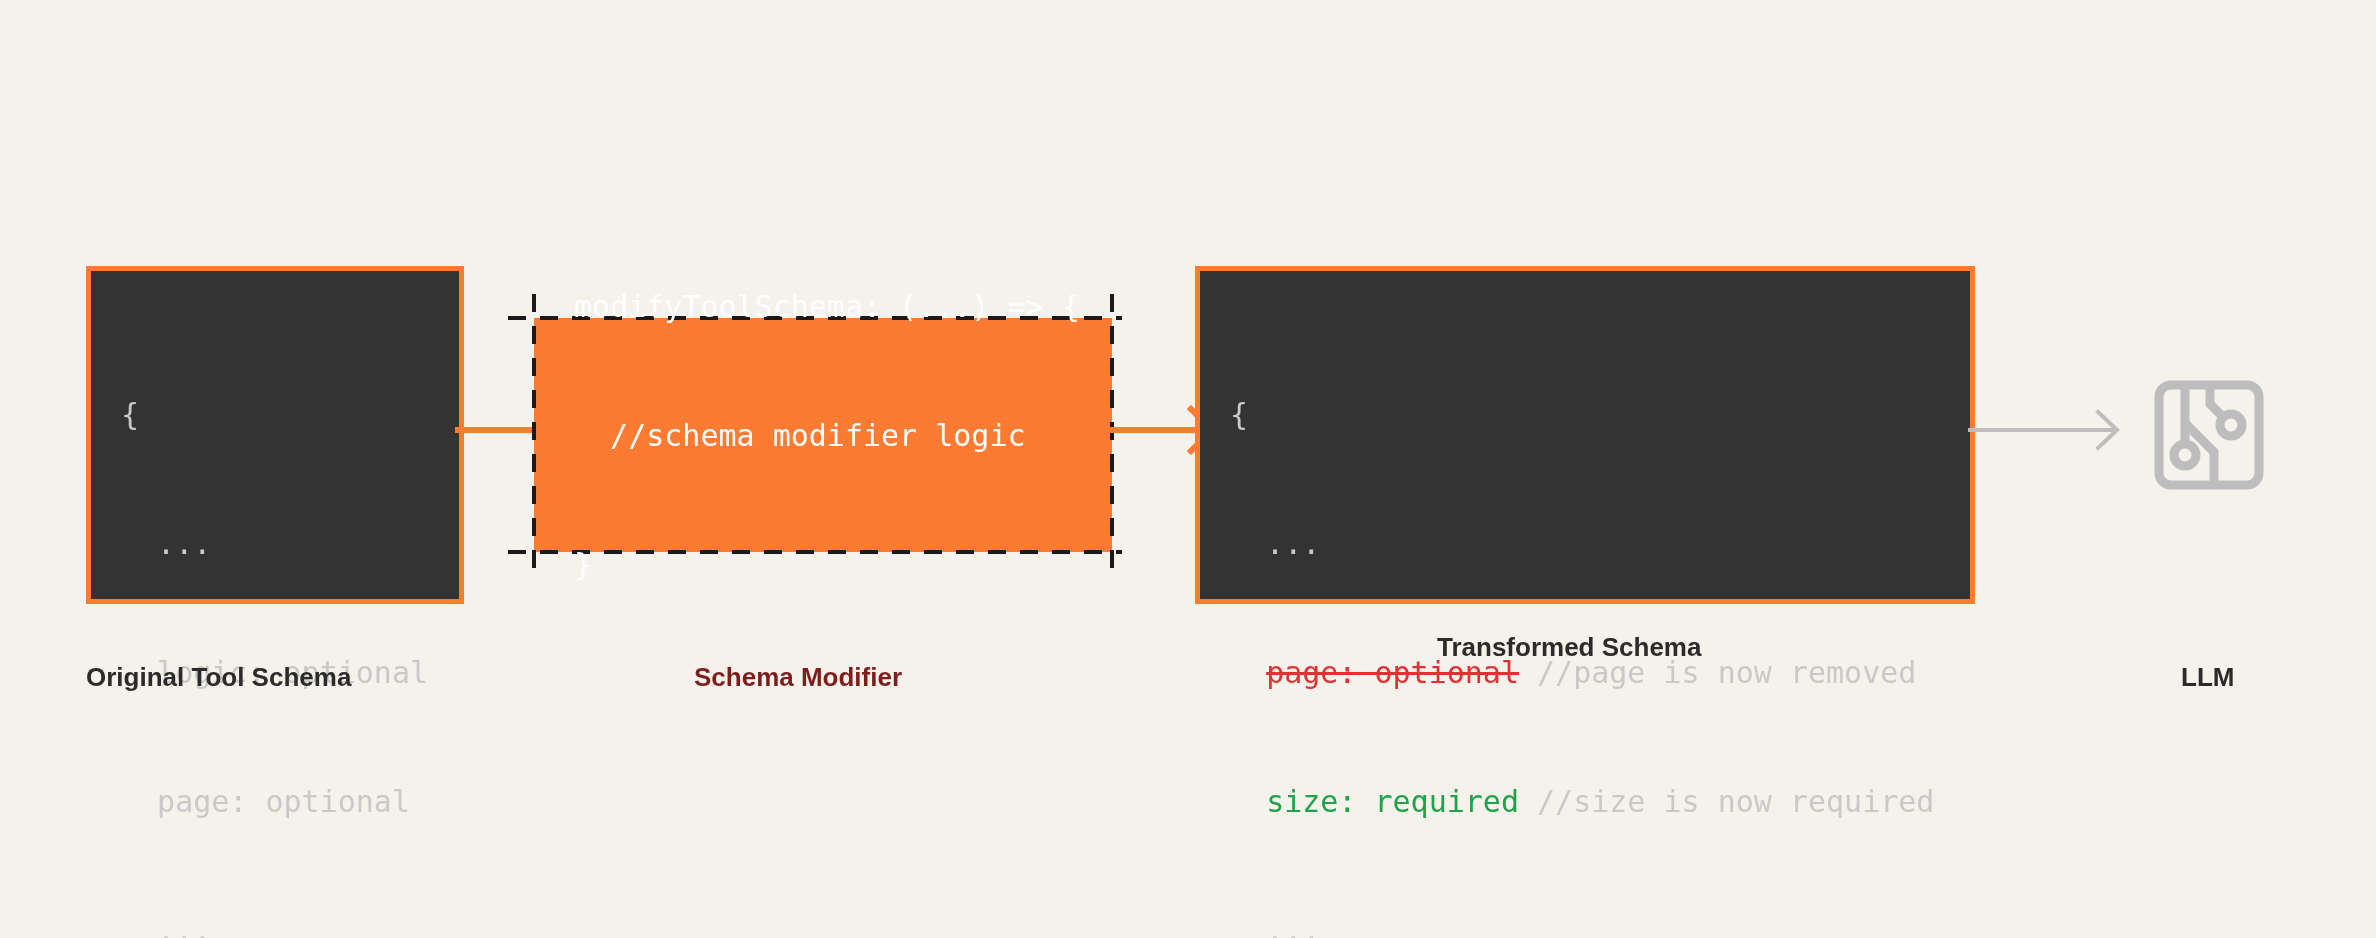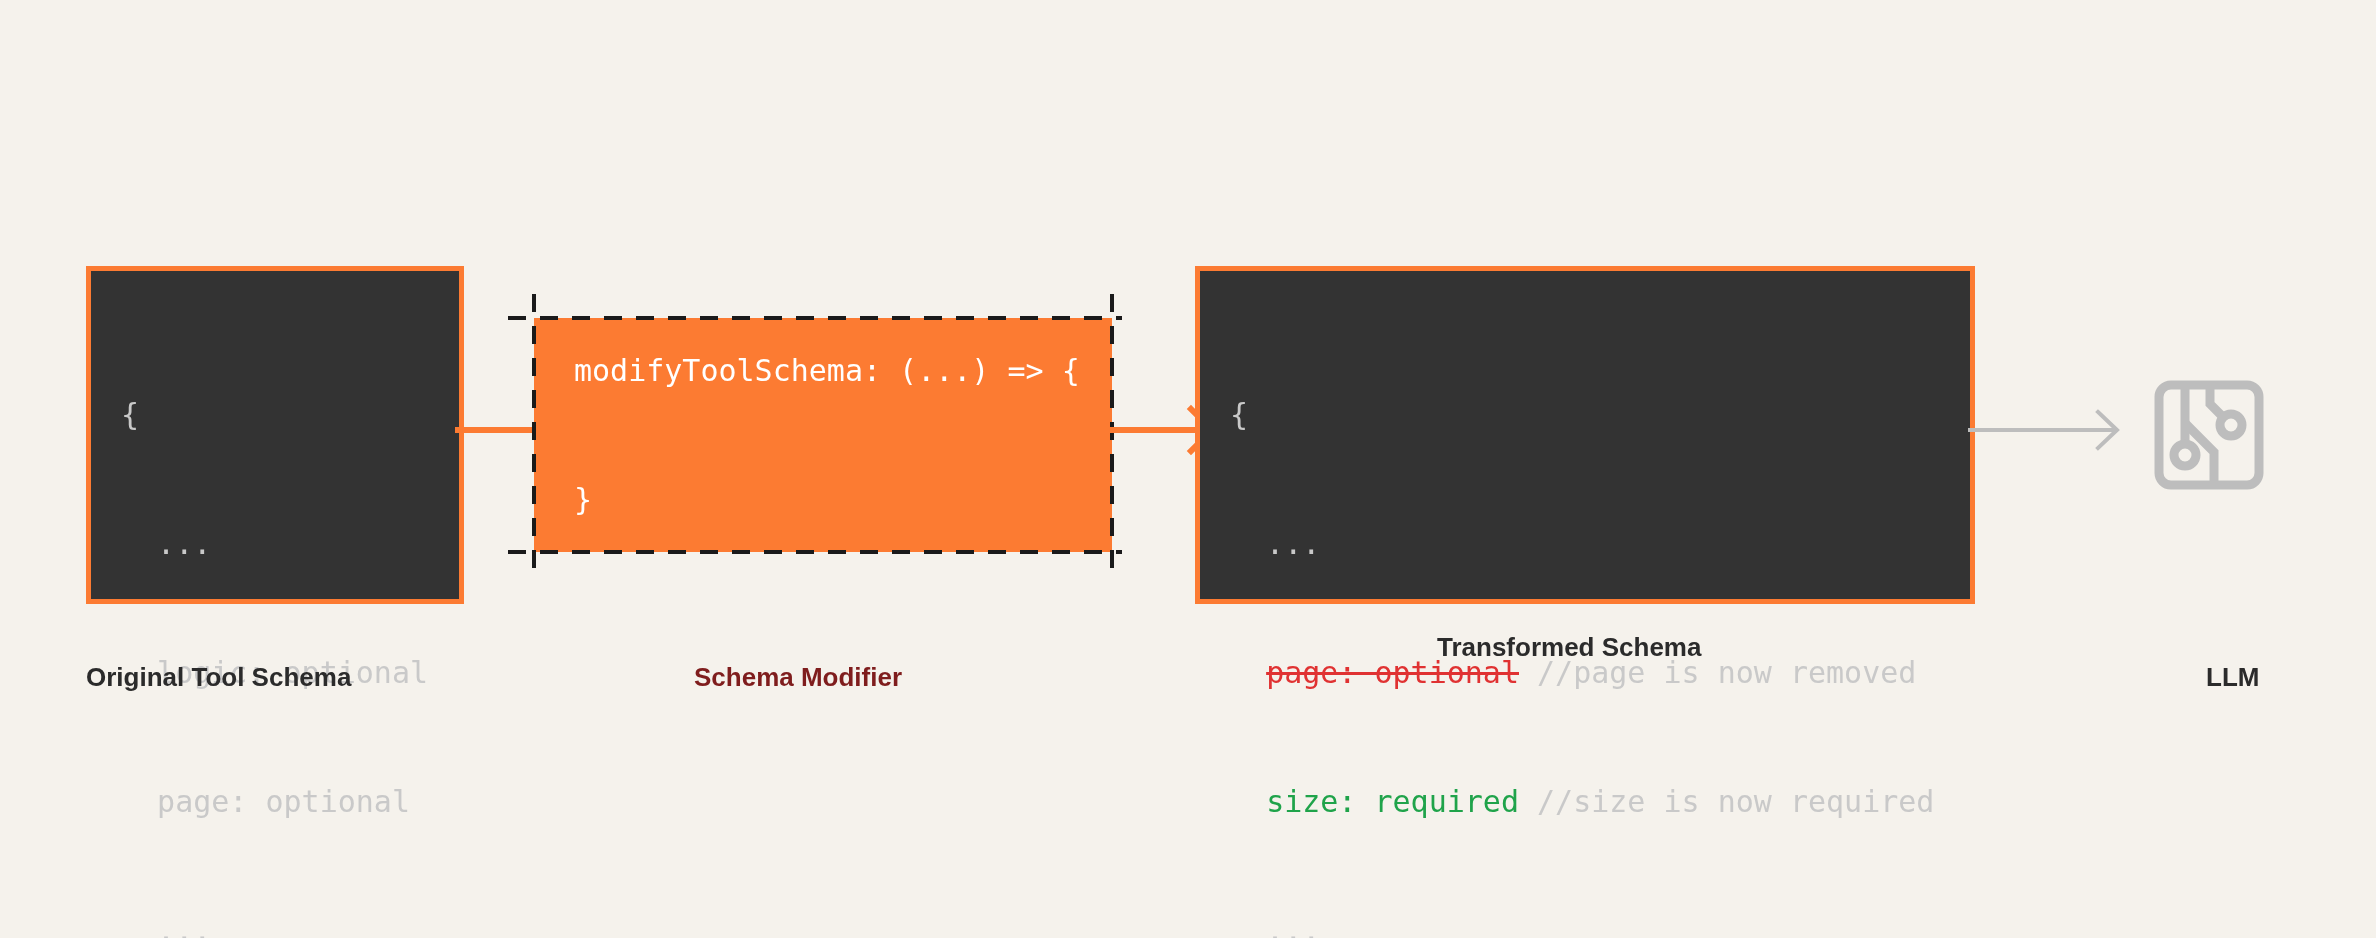--- a/index.html
+++ b/index.html
@@ -99,21 +99,21 @@
     font-family: "Liberation Sans", sans-serif;
     font-size: 26px;
     font-weight: bold;
     color: #2b2b2b;
     white-space: nowrap;
   }
   .caption.accent { color: #7f1d1d; }
   #cap-original     { left: 86px;   top: 662px; }
   #cap-modifier     { left: 694px;  top: 662px; }
   #cap-transformed  { left: 1437px; top: 632px; }
-  #cap-llm          { left: 2181px; top: 662px; margin-left: 25px; }
+  #cap-llm          { left: 2181px; top: 662px; }
 </style>
 </head>
 <body>
 
 <div id="canvas">
 
   <div class="code-box" id="box-original">
     <div class="code-inner">
       <div class="code-line tok-dim">{</div>
       <div class="code-line tok-dim">  ...</div>
@@ -134,20 +134,21 @@
 
       <line x1="-16" y1="8" x2="598" y2="8" stroke="#1a1a1a" stroke-width="4" stroke-dasharray="18 14"></line>
       <line x1="-16" y1="242" x2="598" y2="242" stroke="#1a1a1a" stroke-width="4" stroke-dasharray="18 14"></line>
 
       <line x1="10" y1="-16" x2="10" y2="268" stroke="#1a1a1a" stroke-width="4" stroke-dasharray="18 14"></line>
       <line x1="588" y1="-16" x2="588" y2="268" stroke="#1a1a1a" stroke-width="4" stroke-dasharray="18 14"></line>
     </svg>
     <div id="modifier-text">
       <div id="modifier-code">
         <div class="code-line">modifyToolSchema: (...) =&gt; {</div>
+        <div class="code-line">  //schema modifier logic</div>
         <div class="code-line">}</div>
       </div>
     </div>
   </div>
 
   <svg class="connector" id="conn-2" width="115" height="50" viewBox="0 0 115 50">
     <line x1="0" y1="25" x2="108" y2="25" stroke="#fc7b32" stroke-width="6"></line>
     <polyline points="86,4 107,25 86,46" fill="none" stroke="#fc7b32" stroke-width="6" stroke-linecap="square"></polyline>
   </svg>
 

